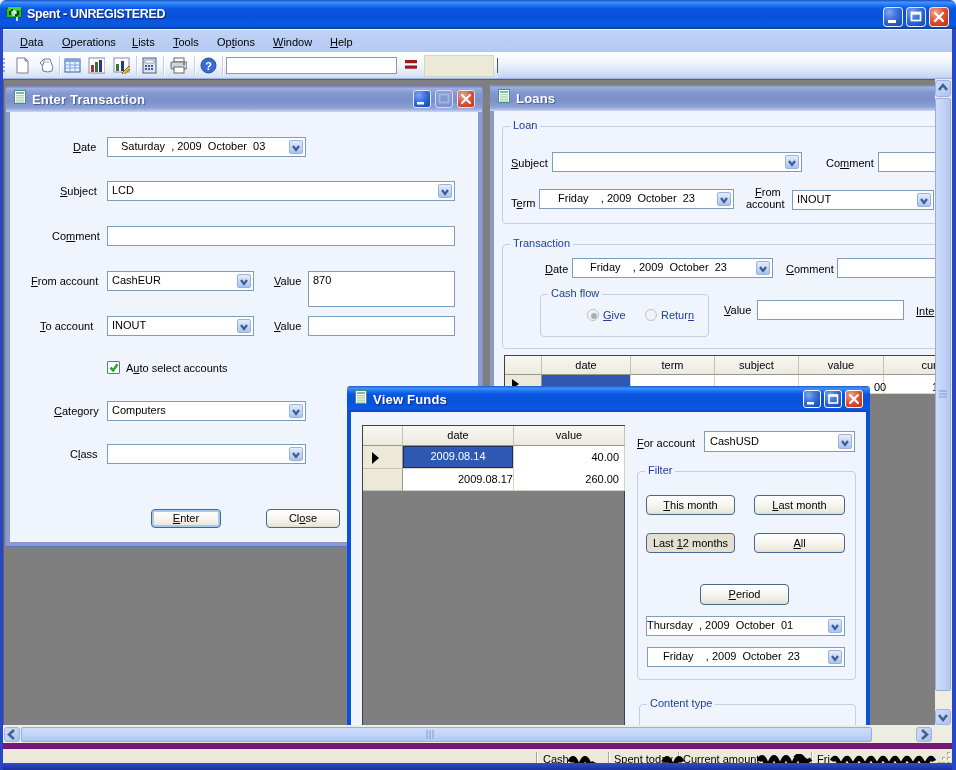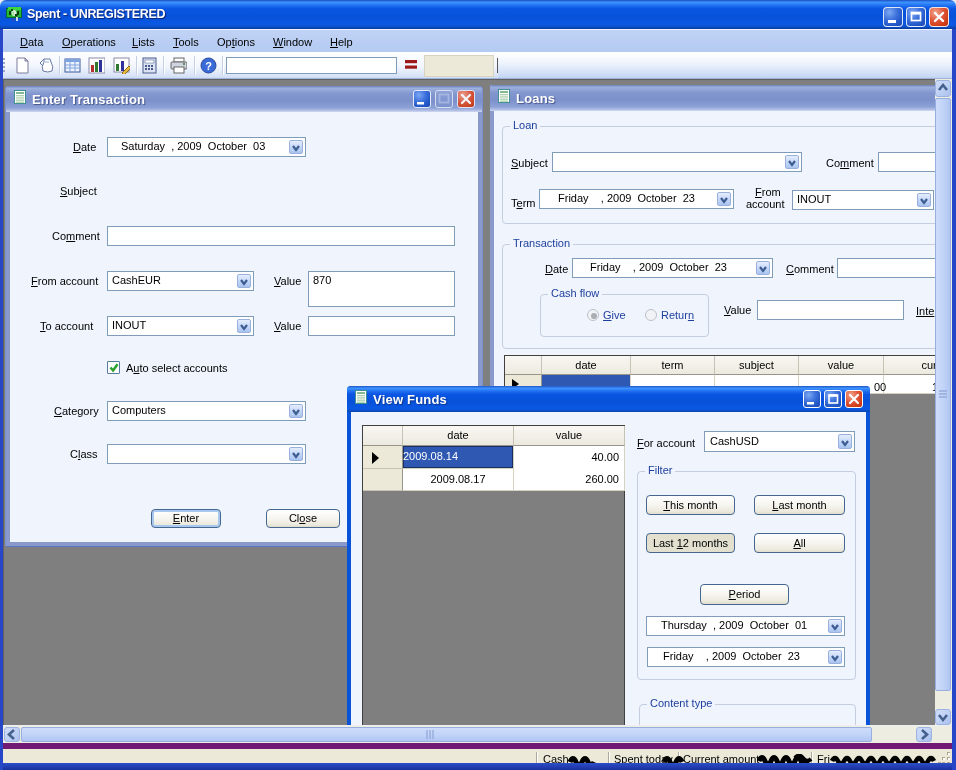--- a/index.html
+++ b/index.html
@@ -297,20 +297,25 @@
     </div>
     <div class="client">
 
       <span class="lbl" style="left:63px;top:29px"><u>D</u>ate</span>
       <div class="fld" style="left:97px;top:25px;width:199px;height:20px;padding-left:13px">Saturday&nbsp;&nbsp;, 2009&nbsp;&nbsp;October&nbsp;&nbsp;03<b class="cb">
             <svg width="12" height="12">
               <path d="M3 4 l3 4 l3 -4" fill="none" stroke="#3d5c92" stroke-width="2.2"></path>
             </svg>
           </b></div>
       <span class="lbl" style="left:50px;top:73px"><u>S</u>ubject</span>
+      <div class="fld" style="left:97px;top:69px;width:348px;height:20px;padding-left:4px">LCD<b class="cb">
+            <svg width="12" height="12">
+              <path d="M3 4 l3 4 l3 -4" fill="none" stroke="#3d5c92" stroke-width="2.2"></path>
+            </svg>
+          </b></div>
       <span class="lbl" style="left:42px;top:118px">Co<u>m</u>ment</span>
       <div class="fld" style="left:97px;top:114px;width:348px;height:20px"></div>
       <span class="lbl" style="left:21px;top:163px"><u>F</u>rom account</span>
       <div class="fld" style="left:97px;top:159px;width:147px;height:20px;padding-left:4px">CashEUR<b class="cb">
             <svg width="12" height="12">
               <path d="M3 4 l3 4 l3 -4" fill="none" stroke="#3d5c92" stroke-width="2.2"></path>
             </svg>
           </b></div>
       <span class="lbl" style="left:264px;top:163px"><u>V</u>alue</span>
       <div class="fld" style="left:298px;top:159px;width:147px;height:36px;padding-left:4px">870</div>
@@ -373,41 +378,41 @@
 
       <div class="grid" style="left:11px;top:13px;width:263px;height:420px">
         <div class="ghead" style="left:0;top:0;width:40px;height:20px"></div>
         <div class="ghead" style="left:40px;top:0;width:111px;height:20px;line-height:19px">date</div>
         <div class="ghead" style="left:151px;top:0;width:111px;height:20px;line-height:19px">value</div>
         <div class="rowsel" style="left:0;top:20px;width:40px;height:23px">
             <svg width="10" height="12" style="position:absolute;left:7px;top:6px">
               <path d="M2 0 l7 6 l-7 6 z" fill="#000"></path>
             </svg>
           </div>
-        <div class="gcell gsel" style="left:40px;top:20px;width:111px;height:23px;line-height:21px;box-shadow:inset 0 0 0 1px #1a2f60">2009.08.14</div>
+        <div class="gcell gsel" style="left:40px;top:20px;width:111px;height:23px;text-align:center;line-height:21px;box-shadow:inset 0 0 0 1px #1a2f60">2009.08.14</div>
         <div class="gcell" style="left:151px;top:20px;width:111px;height:28px;text-align:right;padding:5px 5px 0 0">40.00</div>
         <div class="rowsel" style="left:0;top:43px;width:40px;height:22px"></div>
-        <div class="gcell" style="left:40px;top:43px;width:111px;height:22px;text-align:center;line-height:21px">2009.08.17</div>
+        <div class="gcell" style="left:40px;top:43px;width:111px;height:22px;text-align:right;line-height:21px">2009.08.17</div>
         <div class="gcell" style="left:151px;top:43px;width:111px;height:22px;text-align:right;padding:4px 5px 0 0">260.00</div>
       </div>
       <span class="lbl" style="left:286px;top:25px"><u>F</u>or account</span>
       <div class="fld" style="left:353px;top:19px;width:151px;height:21px;padding-left:5px;line-height:19px">CashUSD<b class="cb">
             <svg width="12" height="13">
               <path d="M3 5 l3 4 l3 -4" fill="none" stroke="#3d5c92" stroke-width="2.2"></path>
             </svg>
           </b></div>
       <div class="gb" style="left:286px;top:59px;width:219px;height:209px">
           <i>Filter</i>
         </div>
       <div class="btn" style="left:295px;top:83px;width:89px;height:20px;line-height:18px"><u>T</u>his month</div>
       <div class="btn" style="left:403px;top:83px;width:91px;height:20px;line-height:18px"><u>L</u>ast month</div>
       <div class="btn" style="left:295px;top:121px;width:89px;height:20px;line-height:18px;background:#e3e0d0">Last <u>1</u>2 months</div>
       <div class="btn" style="left:403px;top:121px;width:91px;height:20px;line-height:18px"><u>A</u>ll</div>
       <div class="btn" style="left:349px;top:172px;width:89px;height:21px;line-height:19px"><u>P</u>eriod</div>
-      <div class="fld" style="left:295px;top:204px;width:199px;height:20px;padding-left:14px">Thursday&nbsp;&nbsp;, 2009&nbsp;&nbsp;October&nbsp;&nbsp;01<b class="cb">
+      <div class="fld" style="left:295px;top:204px;width:199px;height:20px;padding-left:0">Thursday&nbsp;&nbsp;, 2009&nbsp;&nbsp;October&nbsp;&nbsp;01<b class="cb">
             <svg width="12" height="12">
               <path d="M3 4 l3 4 l3 -4" fill="none" stroke="#3d5c92" stroke-width="2.2"></path>
             </svg>
           </b></div>
       <div class="fld" style="left:296px;top:235px;width:198px;height:20px;padding-left:15px">Friday&nbsp;&nbsp;&nbsp;&nbsp;, 2009&nbsp;&nbsp;October&nbsp;&nbsp;23<b class="cb">
             <svg width="12" height="12">
               <path d="M3 4 l3 4 l3 -4" fill="none" stroke="#3d5c92" stroke-width="2.2"></path>
             </svg>
           </b></div>
       <div class="gb" style="left:288px;top:292px;width:217px;height:80px">

